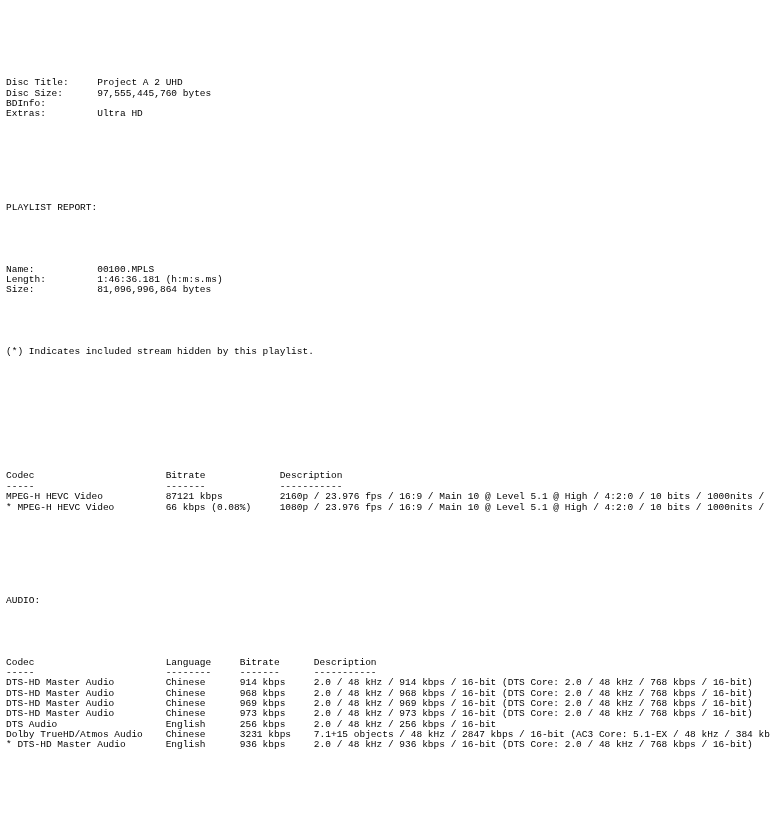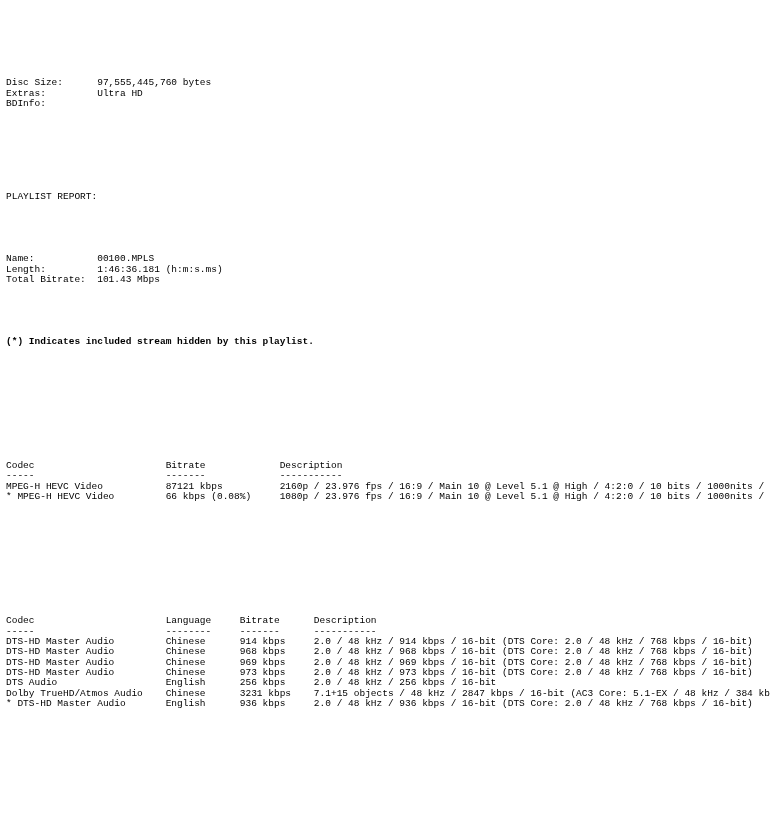--- a/index.html
+++ b/index.html
@@ -24,51 +24,51 @@
     white-space: pre;
   }
   .blank {
     height: 10.35px;
   }
   .row {
     white-space: pre;
   }
   .note {
     white-space: pre;
-    font-weight: bold;
   }
   
 </style>
 </head>
 <body>
 
 <div class="page">
 
   
   <div class="blank"></div>
-  <div id="disc-info-fields"><div class="row">Disc Size:      97,555,445,760 bytes</div><div class="row">Extras:         Ultra HD</div><div class="row">BDInfo:         </div></div>
+  <div id="disc-info-fields"><div class="row">Disc Title:     Project A 2 UHD</div><div class="row">Disc Size:      97,555,445,760 bytes</div><div class="row">BDInfo:         </div><div class="row">Extras:         Ultra HD</div></div>
 
   <div class="blank"></div>
 
   
   <div class="section-title">PLAYLIST REPORT:</div>
   <div class="blank"></div>
-  <div id="playlist-report-fields"><div class="row">Name:           00100.MPLS</div><div class="row">Length:         1:46:36.181 (h:m:s.ms)</div><div class="row">Total Bitrate:  101.43 Mbps</div></div>
+  <div id="playlist-report-fields"><div class="row">Name:           00100.MPLS</div><div class="row">Length:         1:46:36.181 (h:m:s.ms)</div><div class="row">Size:           81,096,996,864 bytes</div></div>
   <div class="blank"></div>
   <div class="note">(*) Indicates included stream hidden by this playlist.</div>
 
   <div class="blank"></div>
 
   
   <div class="blank"></div>
   <div id="video-table"><div class="row">Codec                       Bitrate             Description</div><div class="row">-----                       -------             -----------</div><div class="row">MPEG-H HEVC Video           87121 kbps          2160p / 23.976 fps / 16:9 / Main 10 @ Level 5.1 @ High / 4:2:0 / 10 bits / 1000nits / HDR10 / BT.2020</div><div class="row">* MPEG-H HEVC Video         66 kbps (0.08%)     1080p / 23.976 fps / 16:9 / Main 10 @ Level 5.1 @ High / 4:2:0 / 10 bits / 1000nits / Dolby Vision FEL / BT.2020</div></div>
 
   <div class="blank"></div>
 
   
+  <div class="section-title">AUDIO:</div>
   <div class="blank"></div>
   <div id="audio-table"><div class="row">Codec                       Language     Bitrate      Description</div><div class="row">-----                       --------     -------      -----------</div><div class="row">DTS-HD Master Audio         Chinese      914 kbps     2.0 / 48 kHz / 914 kbps / 16-bit (DTS Core: 2.0 / 48 kHz / 768 kbps / 16-bit)</div><div class="row">DTS-HD Master Audio         Chinese      968 kbps     2.0 / 48 kHz / 968 kbps / 16-bit (DTS Core: 2.0 / 48 kHz / 768 kbps / 16-bit)</div><div class="row">DTS-HD Master Audio         Chinese      969 kbps     2.0 / 48 kHz / 969 kbps / 16-bit (DTS Core: 2.0 / 48 kHz / 768 kbps / 16-bit)</div><div class="row">DTS-HD Master Audio         Chinese      973 kbps     2.0 / 48 kHz / 973 kbps / 16-bit (DTS Core: 2.0 / 48 kHz / 768 kbps / 16-bit)</div><div class="row">DTS Audio                   English      256 kbps     2.0 / 48 kHz / 256 kbps / 16-bit</div><div class="row">Dolby TrueHD/Atmos Audio    Chinese      3231 kbps    7.1+15 objects / 48 kHz / 2847 kbps / 16-bit (AC3 Core: 5.1-EX / 48 kHz / 384 kbps)</div><div class="row">* DTS-HD Master Audio       English      936 kbps     2.0 / 48 kHz / 936 kbps / 16-bit (DTS Core: 2.0 / 48 kHz / 768 kbps / 16-bit)</div></div>
 
   
 
   
   
   
   
 

